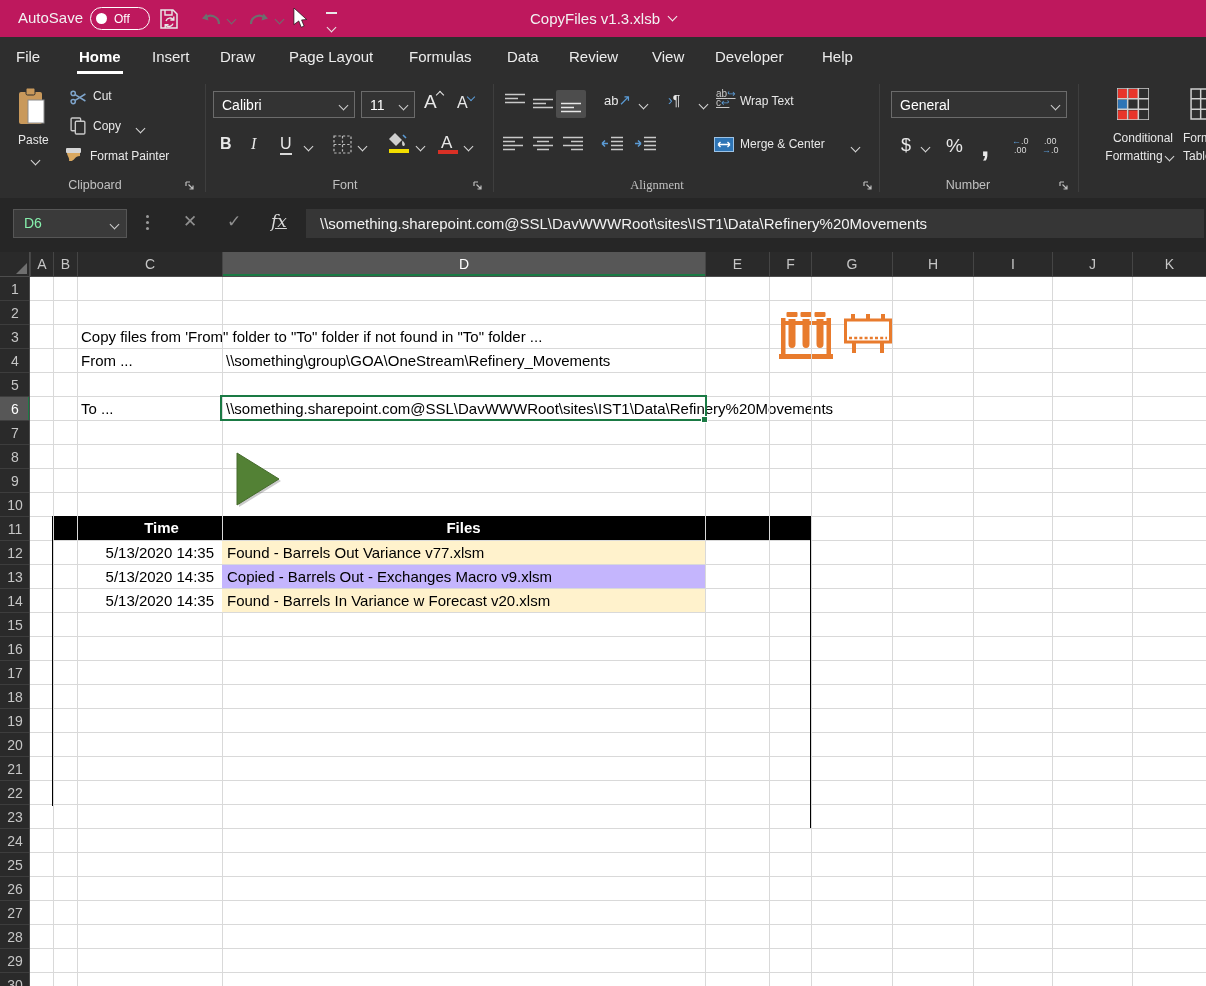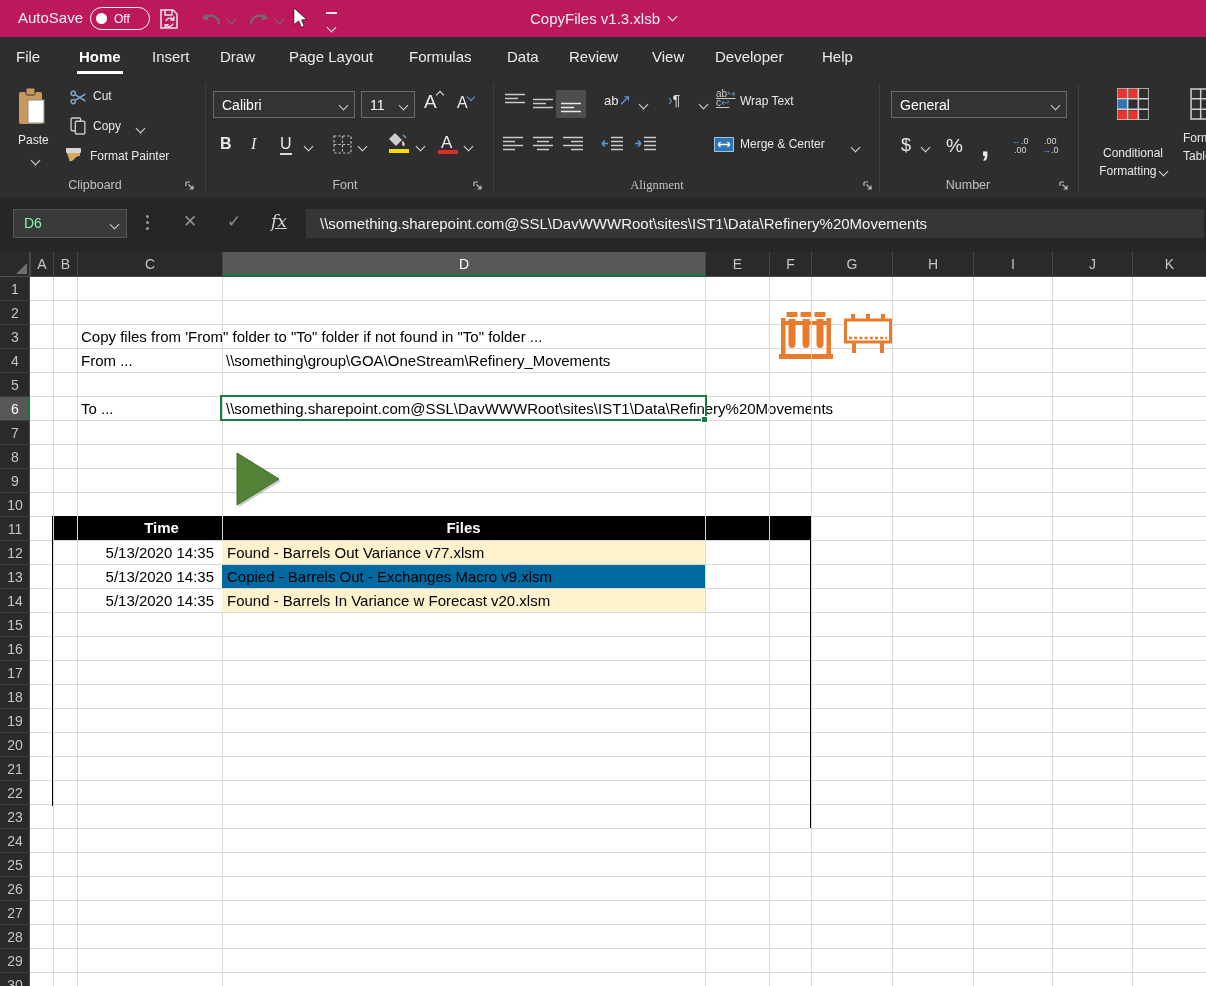--- a/index.html
+++ b/index.html
@@ -56,21 +56,21 @@
   .selhead{background:#575757 !important;color:#fff !important;}
   .selbar-b{position:absolute;left:0;right:0;bottom:0;height:2.5px;background:#1A7A44;}
   .selbar-r{position:absolute;top:0;bottom:0;right:0;width:2.5px;background:#1A7A44;}
   .cellsbg{position:absolute;left:30px;top:277px;width:1176px;height:709px;background:
     repeating-linear-gradient(to bottom,#ffffff 0px,#ffffff 23px,#d9d9d9 23px,#d9d9d9 24px);}
   .vline{position:absolute;top:277px;height:709px;width:1px;background:#d9d9d9;}
   .cell{position:absolute;height:23px;line-height:23px;font-size:15px;color:#000;white-space:nowrap;}
   .time-cell{left:77px;width:141px;text-align:right;padding-right:4px;box-sizing:border-box;overflow:hidden;}
   .file-cell{left:222px;width:483px;padding-left:5px;box-sizing:border-box;overflow:hidden;}
   .found{background:#FFF2CC;}
-  .copied{background:#0369a1;}
+  .copied{background:#c4b5fd;}
   .band{position:absolute;left:53px;top:516px;width:758px;height:24px;background:#000;}
   .band-h{position:absolute;top:0;height:24px;line-height:24px;color:#fff;font-weight:bold;font-size:15px;text-align:center;}
   .blkline{position:absolute;width:1.5px;background:#000;}
   .selborder{position:absolute;left:220px;top:395px;width:487px;height:26px;border:2px solid #1A7A44;box-sizing:border-box;pointer-events:none;}
   .fillhandle{position:absolute;left:701px;top:416px;width:7px;height:7px;background:#1A7A44;border:1px solid #fff;box-sizing:border-box;}
   .whitebg{background:#fff;}
 </style>
 </head>
 <body>
 
@@ -254,21 +254,21 @@
     <div class="rdivider" style="left:1078px;"></div>
 
     <svg class="abs" style="left:1117px;top:51px;" width="32" height="32" viewBox="0 0 30 30">
       <rect x="1" y="1" width="9" height="9" fill="#E8352B"></rect>
       <rect x="1" y="11" width="9" height="9" fill="#2E75B6"></rect>
       <rect x="1" y="21" width="9" height="9" fill="#E8352B"></rect>
       <rect x="11" y="1" width="9" height="9" fill="#E8352B"></rect>
       <rect x="11" y="21" width="9" height="9" fill="#E8352B"></rect>
       <path d="M0 0 H30 V30 H0 z M10 0 V30 M20 0 V30 M0 10 H30 M0 20 H30" fill="none" stroke="#cfcfcf" stroke-width="1.4"></path>
     </svg>
-    <div class="rtext" style="left:1093px;top:94px;width:80px;text-align:center;margin-top:15px;">
+    <div class="rtext" style="left:1093px;top:94px;width:80px;text-align:right;">
       <div>Conditional</div>
       <div style="margin-top:4px;"><span>Formatting</span> <span class="chev" style="color:#d9d9d9;"></span></div>
     </div>
     <svg class="abs" style="left:1190px;top:51px;" width="32" height="32" viewBox="0 0 30 30">
       <path d="M1 1 H29 V29 H1 z M1 10 H29 M1 20 H29 M10 1 V29 M20 1 V29" fill="none" stroke="#cfcfcf" stroke-width="1.4"></path>
     </svg>
     <div class="rtext" style="left:1183px;top:94px;width:70px;text-align:left;">
       <div>Format as</div>
       <div style="margin-top:4px;">Table</div>
     </div>

